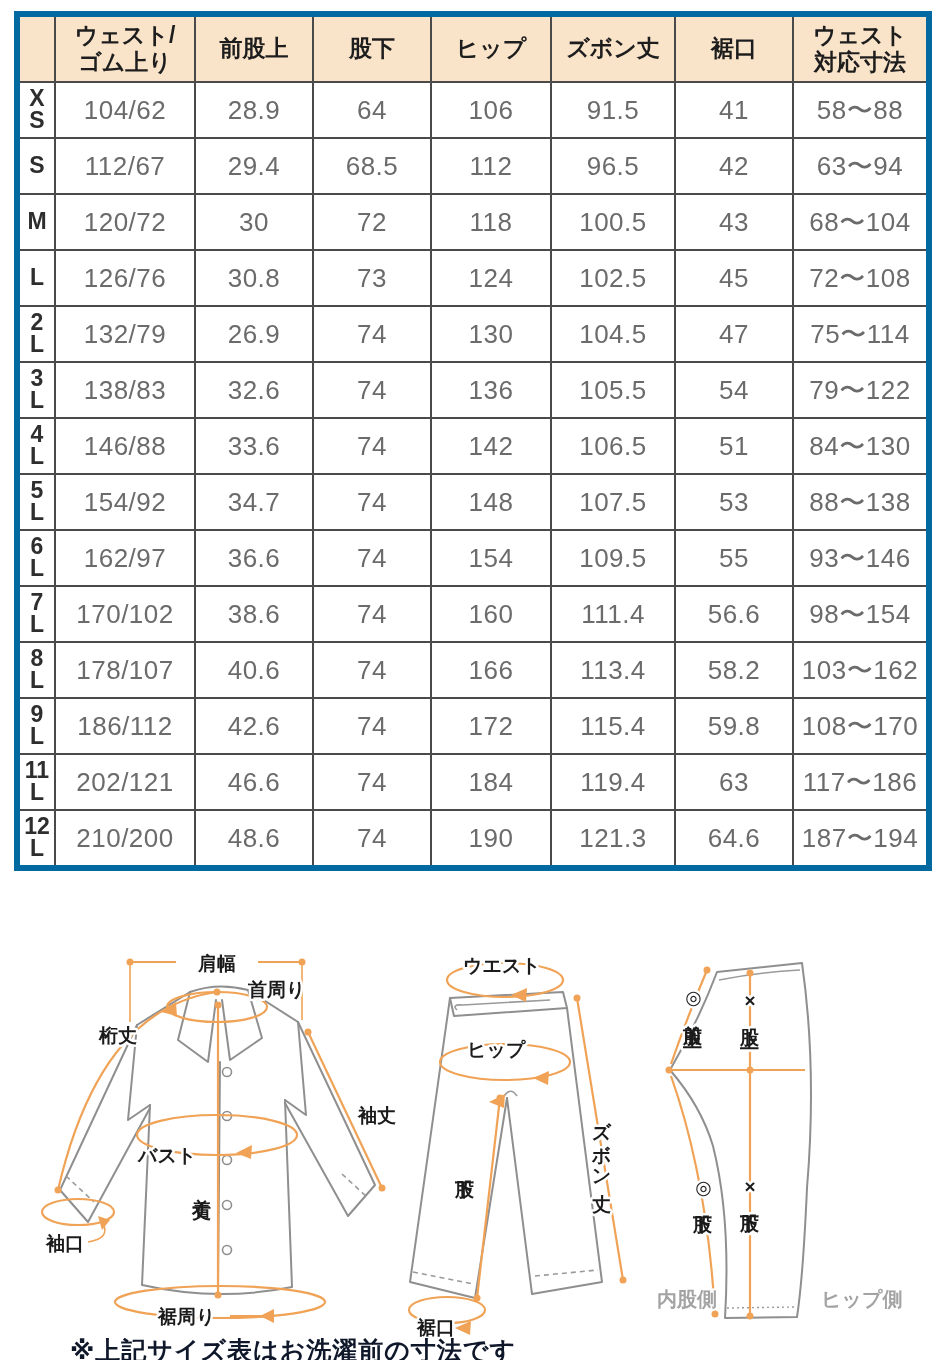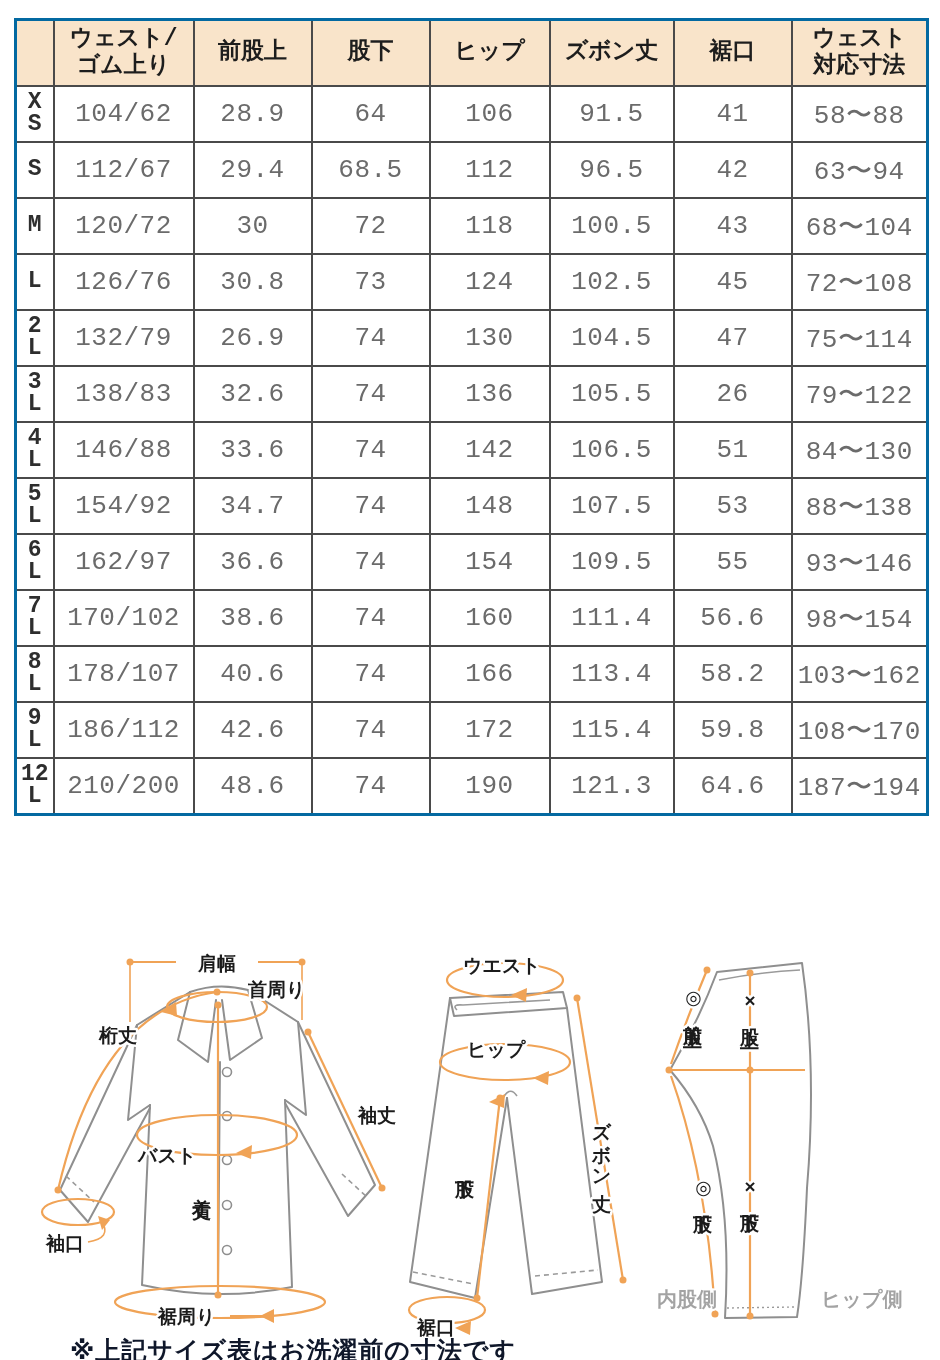--- a/index.html
+++ b/index.html
@@ -5,24 +5,23 @@
   html,body{margin:0;padding:0;}
   body{
     width:940px;height:1360px;background:#ffffff;position:relative;
     font-family:"Liberation Sans","DejaVu Sans",sans-serif;
     -webkit-font-smoothing:antialiased;
   }
   .page{position:absolute;inset:0;}
 
   
   table.size-table{
-    position:absolute;left:14px;top:18px;width:912px;
+    position:absolute;left:14px;top:11px;width:912px;
     border-collapse:collapse;table-layout:fixed;
-    border:3px solid #0369a1;
-    font-family:Liberation Mono, monospace;
+    border:6px solid #0369a1;
   }
   table.size-table th,table.size-table td{
     border:2px solid #4a4a4a;
     text-align:center;vertical-align:middle;
     padding:0;
   }
   table.size-table thead th{
     background:#f9e4ca;color:#1d1d1d;
     font-size:23px;font-weight:600;line-height:1.18;
     height:64px;white-space:pre-line;
@@ -148,21 +147,21 @@
           <td>75〜114</td>
         </tr>
         <tr>
           <th class="size-cell">3
 L</th>
           <td>138/83</td>
           <td>32.6</td>
           <td>74</td>
           <td>136</td>
           <td>105.5</td>
-          <td>26</td>
+          <td>54</td>
           <td>79〜122</td>
         </tr>
         <tr>
           <th class="size-cell">4
 L</th>
           <td>146/88</td>
           <td>33.6</td>
           <td>74</td>
           <td>142</td>
           <td>106.5</td>
@@ -216,20 +215,31 @@
         <tr>
           <th class="size-cell">9
 L</th>
           <td>186/112</td>
           <td>42.6</td>
           <td>74</td>
           <td>172</td>
           <td>115.4</td>
           <td>59.8</td>
           <td>108〜170</td>
+        </tr>
+        <tr>
+          <th class="size-cell">11
+L</th>
+          <td>202/121</td>
+          <td>46.6</td>
+          <td>74</td>
+          <td>184</td>
+          <td>119.4</td>
+          <td>63</td>
+          <td>117〜186</td>
         </tr>
         <tr>
           <th class="size-cell">12
 L</th>
           <td>210/200</td>
           <td>48.6</td>
           <td>74</td>
           <td>190</td>
           <td>121.3</td>
           <td>64.6</td>

